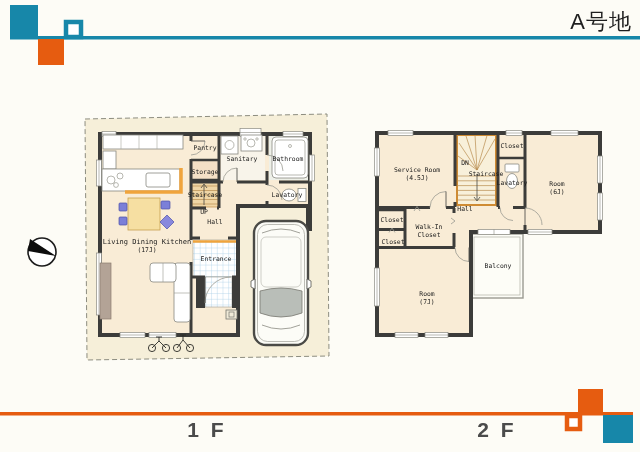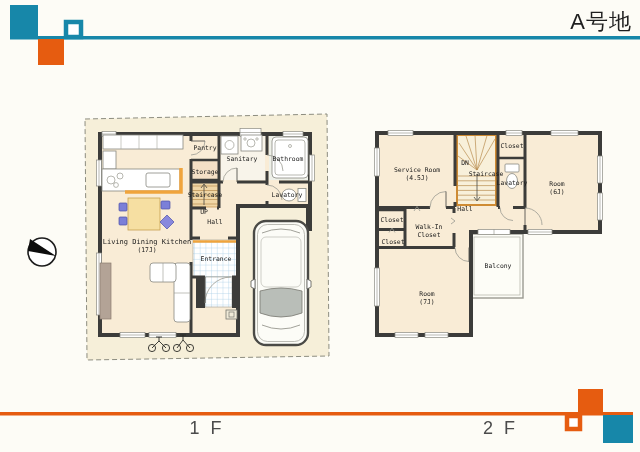--- a/index.html
+++ b/index.html
@@ -2,21 +2,21 @@
 <html><head>
 <meta charset="utf-8">
 <style>
   html,body{margin:0;padding:0;}
   body{width:640px;height:452px;background:#fefdf8;font-family:"Liberation Sans",sans-serif;}
   #page{position:relative;width:640px;height:452px;overflow:hidden;background:#fdfcf6;}
   .abs{position:absolute;}
   
   .title{position:absolute;top:7px;right:8px;display:flex;gap:67px;
          font-size:22px;color:#1f1f1f;letter-spacing:1px;font-weight:400;}
-  .floor-label{position:absolute;font-size:18px;color:#4b4b4b;letter-spacing:3px;text-align:center;width:70px;}
+  .floor-label{position:absolute;font-size:21px;color:#4b4b4b;letter-spacing:3px;text-align:center;width:70px;font-weight:bold;}
   
   .lbl{font-family:"DejaVu Sans Mono","Liberation Mono",monospace;font-size:6.4px;fill:#1b1b1b;text-anchor:middle;}
   .lblb{font-size:7px;}
   .wall{stroke:#3c3c3a;fill:none;stroke-linecap:butt;}
   .w4{stroke-width:4;} .w3{stroke-width:3;} .w25{stroke-width:2.5;}
   .win{fill:#ffffff;stroke:#8a8a82;stroke-width:0.7;}
   .fixt{fill:#ffffff;stroke:#888880;stroke-width:0.8;}
   .thin{fill:none;stroke:#99998f;stroke-width:0.7;}
   .arc{fill:none;stroke:#9a9a92;stroke-width:0.8;}
 </style>
@@ -290,15 +290,15 @@
   </svg>
 
   <svg class="abs" style="left:0;top:385px;" width="640" height="67">
     <rect x="0" y="27" width="633" height="3.5" fill="#e65c10"></rect>
     <rect x="578" y="4" width="25" height="24" fill="#e65c10"></rect>
     <rect x="603" y="30" width="30" height="28" fill="#1787a9"></rect>
     <rect x="567" y="31" width="13" height="13" fill="#ffffff" stroke-width="4.5" stroke="#e65c10"></rect>
   </svg>
 
   <div class="floor-label" style="left:172px;top:418px;">1 F</div>
-  <div class="floor-label" style="left:448px;top:418px;text-align:right;">2 F</div>
+  <div class="floor-label" style="left:462px;top:418px;">2 F</div>
 
 </div>
 
 </body></html>

